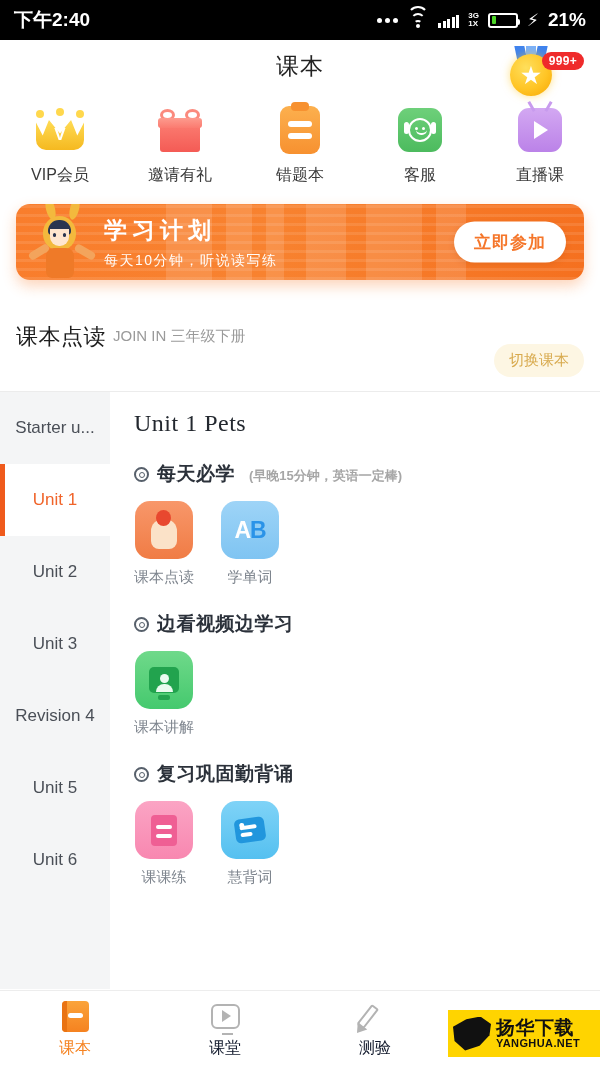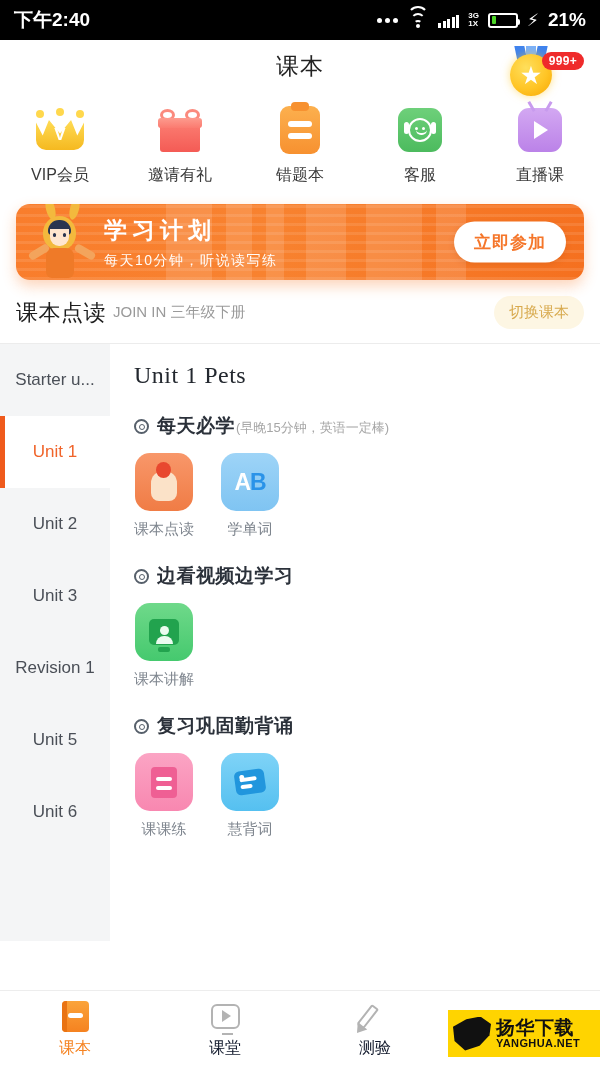--- a/index.html
+++ b/index.html
@@ -168,21 +168,21 @@
 
   
   .sec-head{
     display:flex; align-items:center; padding:4px 16px 14px;
     border-bottom:1px solid #ececec; background:#fff;
   }
   .sec-main{ font-size:22px; color:#1e1e1e; letter-spacing:.5px;}
   .sec-sub{ font-size:15px; color:#9a9a9a; margin-left:7px; }
   .switch-btn{
     margin-left:auto; background:#fdf6e3; color:#d8aa4e;
-    font-size:15px; padding:7px 15px; border-radius:17px;
+    font-size:15px; padding:7px 15px; border-radius:17px;margin-top:48px;
   }
 
   
   .split{ display:flex; height:597px; }
   .sidebar{ width:110px; background:#f4f5f6; overflow:hidden; flex:none;}
   .side-item{
     height:72px; display:flex; align-items:center; justify-content:center;
     font-size:17px; color:#4a4f57; position:relative;
   }
   .side-item .txt{ max-width:96px; overflow:hidden; text-overflow:ellipsis; white-space:nowrap; }
@@ -191,21 +191,21 @@
     content:""; position:absolute; left:0; top:0; bottom:0; width:5px; background:#ef5a1c;
   }
   .content{ flex:1; background:#fff; padding:18px 0 0 24px; overflow:hidden;}
   .unit-title{ font-family:"Liberation Serif","DejaVu Serif",serif; font-size:24px; color:#23282f; letter-spacing:.5px;}
   .group{ margin-top:24px; }
   .group-head{ display:flex; align-items:baseline; }
   .ring{ width:15px;height:15px;border:2px solid #57606b;border-radius:50%;
          display:inline-block; position:relative; margin-right:8px; top:2px;}
   .ring::after{content:"";position:absolute;inset:2.5px;border:1.6px solid #57606b;border-radius:50%;}
   .group-title{ font-size:19px; color:#2b313a; font-weight:600; letter-spacing:.5px;}
-  .group-note{ font-size:13px; color:#a6a6a6; margin-left:1px;}
+  .group-note{ font-size:13px; color:#a6a6a6; margin-left:14px;font-weight:bold;}
   .tiles{ display:flex; gap:26px; margin-top:14px; }
   .tile{ width:60px; display:flex; flex-direction:column; align-items:center; gap:9px;}
   .tile-ico{ width:58px;height:58px;border-radius:15px; position:relative;
              display:flex;align-items:center;justify-content:center;}
   .tile-label{ font-size:15px; color:#7e858e; white-space:nowrap;}
 
   .ic-dianDu{ background:linear-gradient(180deg,#f8976a,#f07c45); }
   .ic-dianDu .hand{ width:26px;height:30px;background:#fbe2c8;border-radius:12px 12px 8px 8px;
                     position:relative; top:4px;}
   .ic-dianDu .hand::before{content:"";position:absolute;left:5px;top:-9px;width:15px;height:16px;
@@ -455,21 +455,21 @@
     <div class="side-item active">
       <span class="txt">Unit 1</span>
     </div>
     <div class="side-item">
       <span class="txt">Unit 2</span>
     </div>
     <div class="side-item">
       <span class="txt">Unit 3</span>
     </div>
     <div class="side-item">
-      <span class="txt">Revision 1</span>
+      <span class="txt">Revision 4</span>
     </div>
     <div class="side-item">
       <span class="txt">Unit 5</span>
     </div>
     <div class="side-item">
       <span class="txt">Unit 6</span>
     </div>
   </div>
 
   <div class="content">

